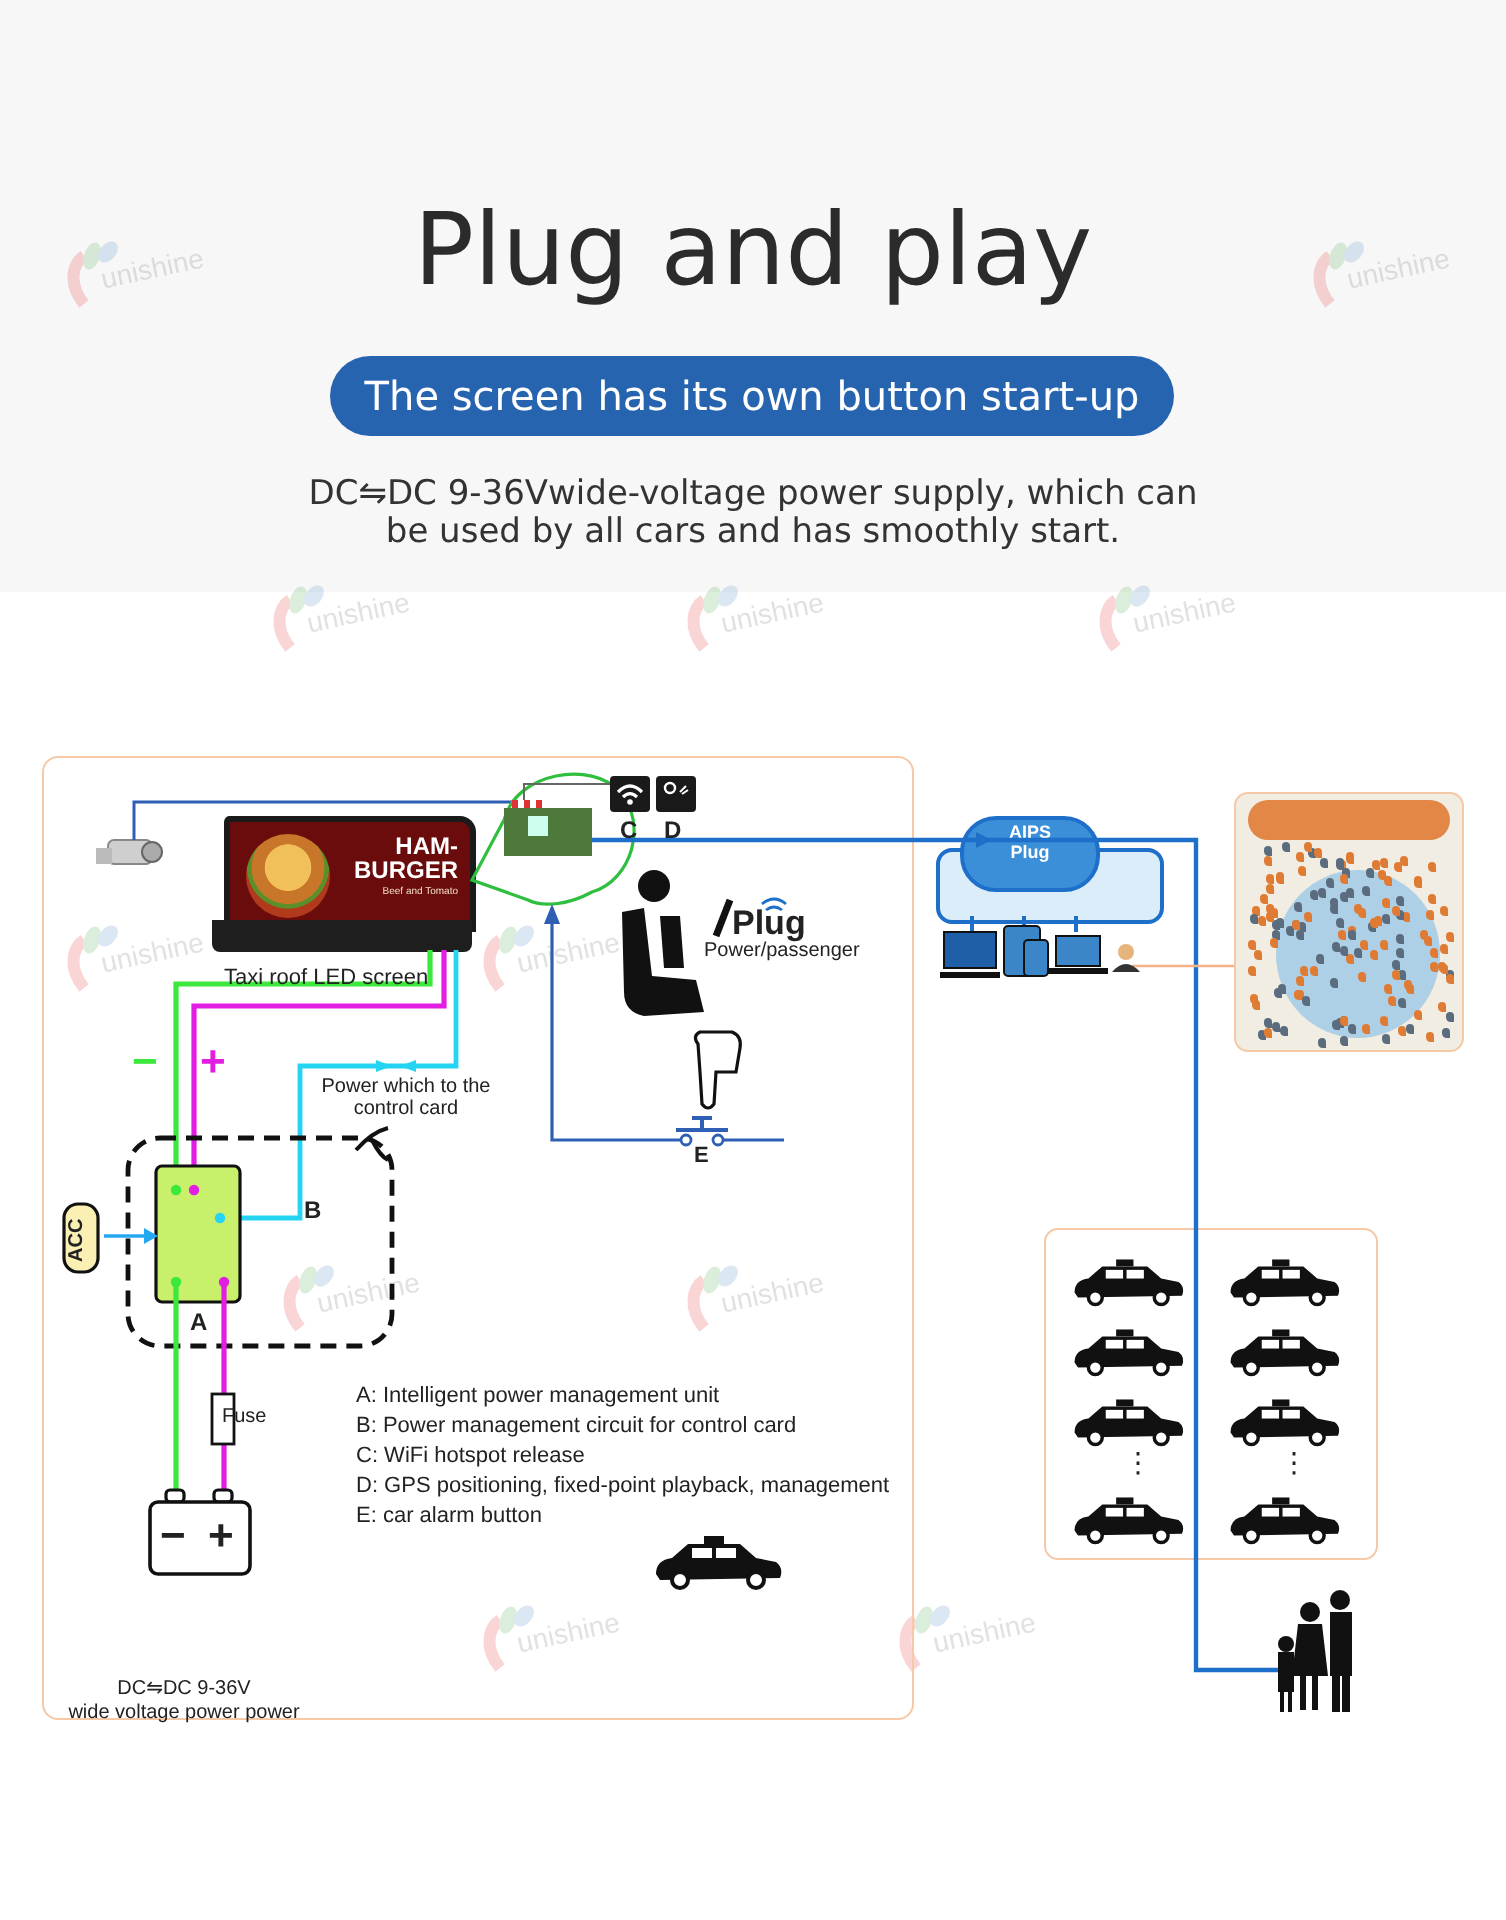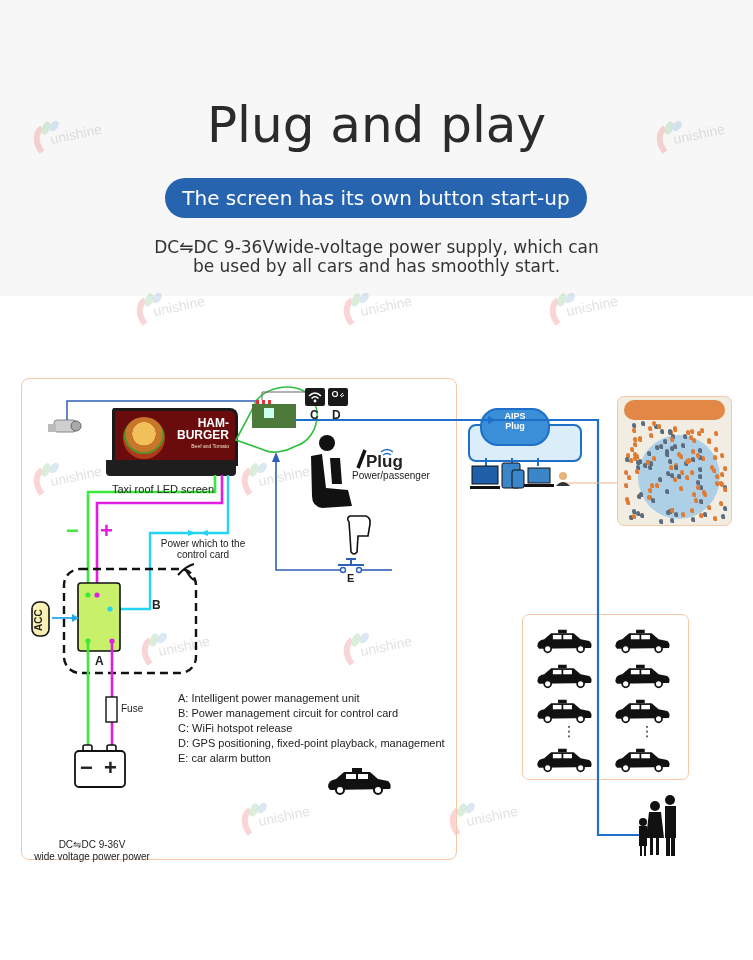--- a/index.html
+++ b/index.html
@@ -515,21 +515,21 @@
 <div class="lbl" style="left:112px;top:483px;font-size:11px;">Taxi roof LED screen</div>
 <div class="lbl" style="left:66px;top:518px;font-size:22px;color:#3be83b;font-weight:bold;">−</div>
 <div class="lbl" style="left:100px;top:518px;font-size:22px;color:#e21ee2;font-weight:bold;">+</div>
 <div class="lbl" style="left:158px;top:538px;font-size:10px;text-align:center;width:90px;line-height:11px;">
   <div>Power which to the</div>
   <div>control card</div>
 </div>
 <div class="lbl" style="left:152px;top:598px;font-size:12px;font-weight:bold;">B</div>
 <div class="lbl" style="left:95px;top:654px;font-size:12px;font-weight:bold;">A</div>
 <div class="lbl" style="left:33px;top:605px;width:15px;height:30px;font-size:10px;font-weight:bold;writing-mode:vertical-rl;transform:rotate(180deg);text-align:center;">ACC</div>
-<div class="lbl" style="left:121px;top:703px;font-size:10px;">Fuse</div>
+<div class="lbl" style="left:111px;top:703px;font-size:10px;">Fuse</div>
 <div class="lbl" style="left:80px;top:755px;font-size:22px;font-weight:bold;">−</div>
 <div class="lbl" style="left:104px;top:755px;font-size:22px;font-weight:bold;">+</div>
 <div class="lbl" style="left:22px;top:839px;width:140px;text-align:center;font-size:10px;line-height:12px;">
   <div>DC⇋DC 9-36V</div>
   <div>wide voltage power power</div>
 </div>
 <div class="lbl" style="left:366px;top:452px;font-size:17px;font-weight:bold;">Plug</div>
 <div class="lbl" style="left:352px;top:470px;font-size:10px;">Power/passenger</div>
 <div class="lbl" style="left:347px;top:572px;font-size:11px;font-weight:bold;">E</div>
 

